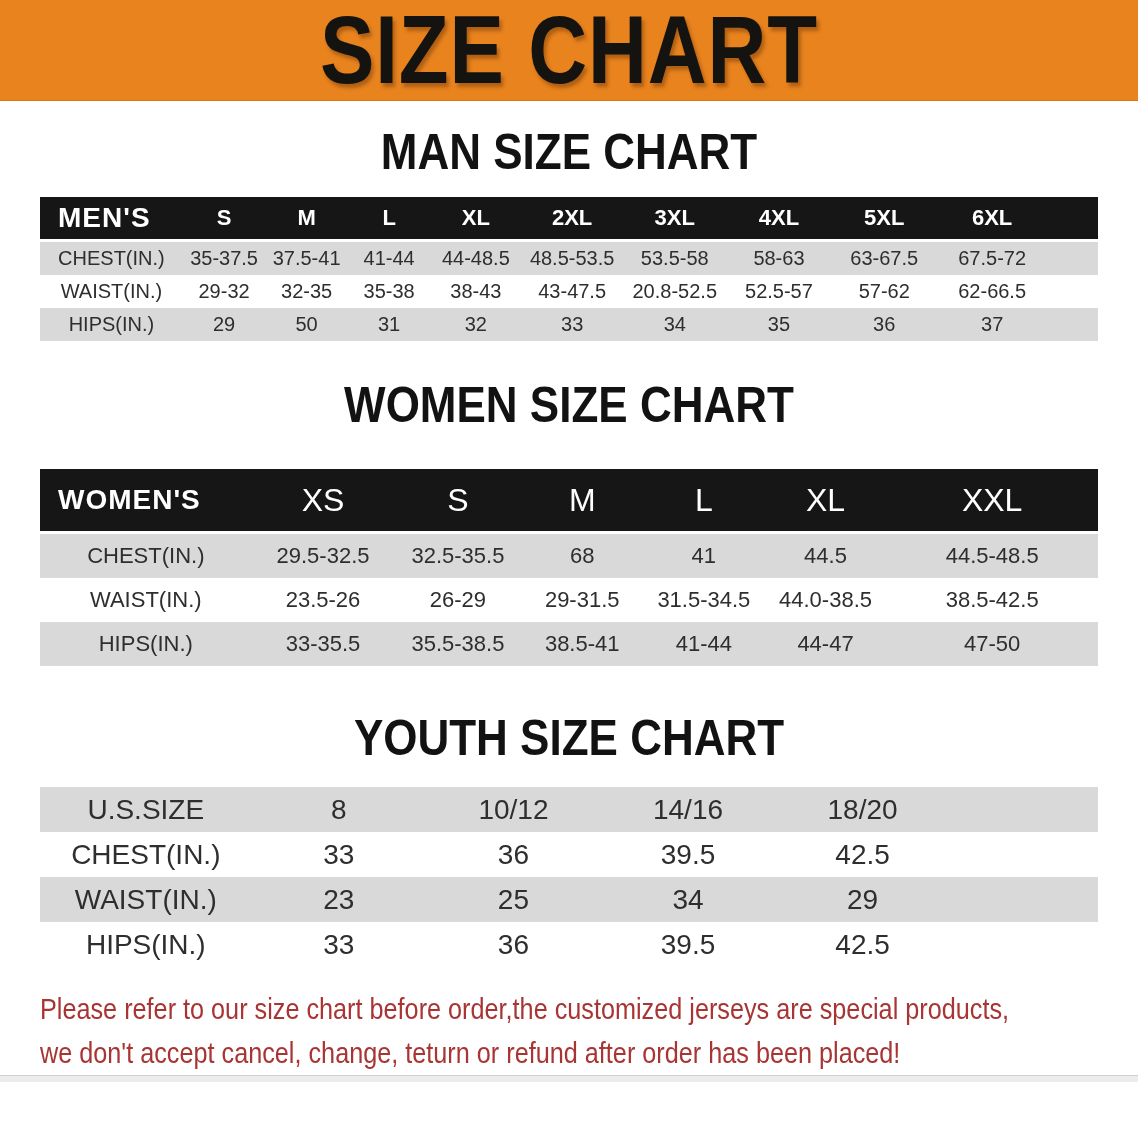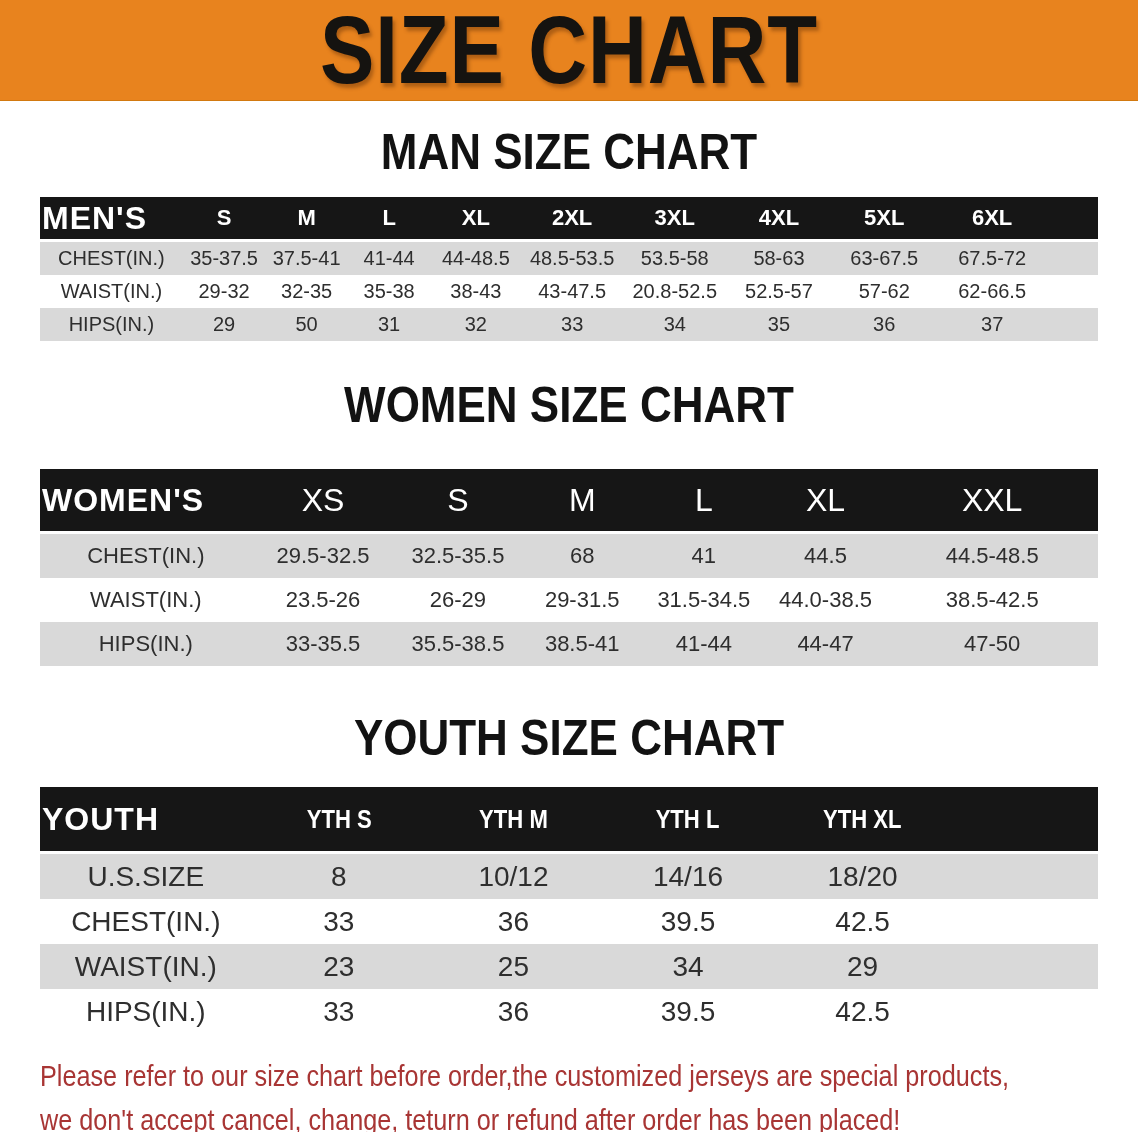--- a/index.html
+++ b/index.html
@@ -35,22 +35,22 @@
   table.women{margin-top:40px;}
   table.youth{margin-top:25px;}
   th{background:#161616;border-bottom:3px solid #ffffff;padding:0;text-align:center;vertical-align:middle;}
   td{padding:0;text-align:center;vertical-align:middle;color:#2e2e2e;}
   .men th{height:42px;} .men td{height:33px;font-size:20px;}
   .women th{height:62px;} .women td{height:44px;font-size:22px;}
   .youth th{height:64px;} .youth td{height:45px;font-size:28px;}
   tr.g td{background:#d9d9d9;}
   tr.w td{background:#ffffff;}
   .corner{
-    display:block;text-align:left;padding-left:2px;color:#ffffff;
-    font-weight:700;font-size:32px;letter-spacing:1px;white-space:nowrap;
+    display:block;text-align:left;padding-left:18px;color:#ffffff;
+    font-weight:700;font-size:28px;letter-spacing:1px;white-space:nowrap;
   }
   .sz{color:#ffffff;font-weight:700;font-size:22px;white-space:nowrap;}
   .women .sz{font-weight:400;font-size:32px;}
   .youth .sz{font-size:26px;display:inline-block;transform:scaleX(0.85);}
   
   .footer{
     margin:20px 0 0 40px;color:#a83534;font-size:29px;line-height:44px;
     transform:scaleX(0.87);transform-origin:left top;white-space:nowrap;
   }
   .bottom-edge{
@@ -197,30 +197,20 @@
 <table class="sizes youth">
   <colgroup>
     <col style="width:20%">
       <col style="width:16.5%">
       <col style="width:16.5%">
       <col style="width:16.5%">
     <col style="width:16.5%">
       <col style="width:14%">
   </colgroup>
   <tbody>
-      <tr>
-    <th>
-          <span class="corner">YOUTH</span>
-        </th>
-    <th><span class="sz">YTH S</span></th>
-    <th><span class="sz">YTH M</span></th>
-    <th><span class="sz">YTH L</span></th>
-    <th><span class="sz">YTH XL</span></th>
-    <th></th>
-  </tr>
   <tr class="g">
     <td>U.S.SIZE</td>
     <td>8</td>
     <td>10/12</td>
     <td>14/16</td>
     <td>18/20</td>
     <td></td>
   </tr>
   <tr class="w">
     <td>CHEST(IN.)</td>

